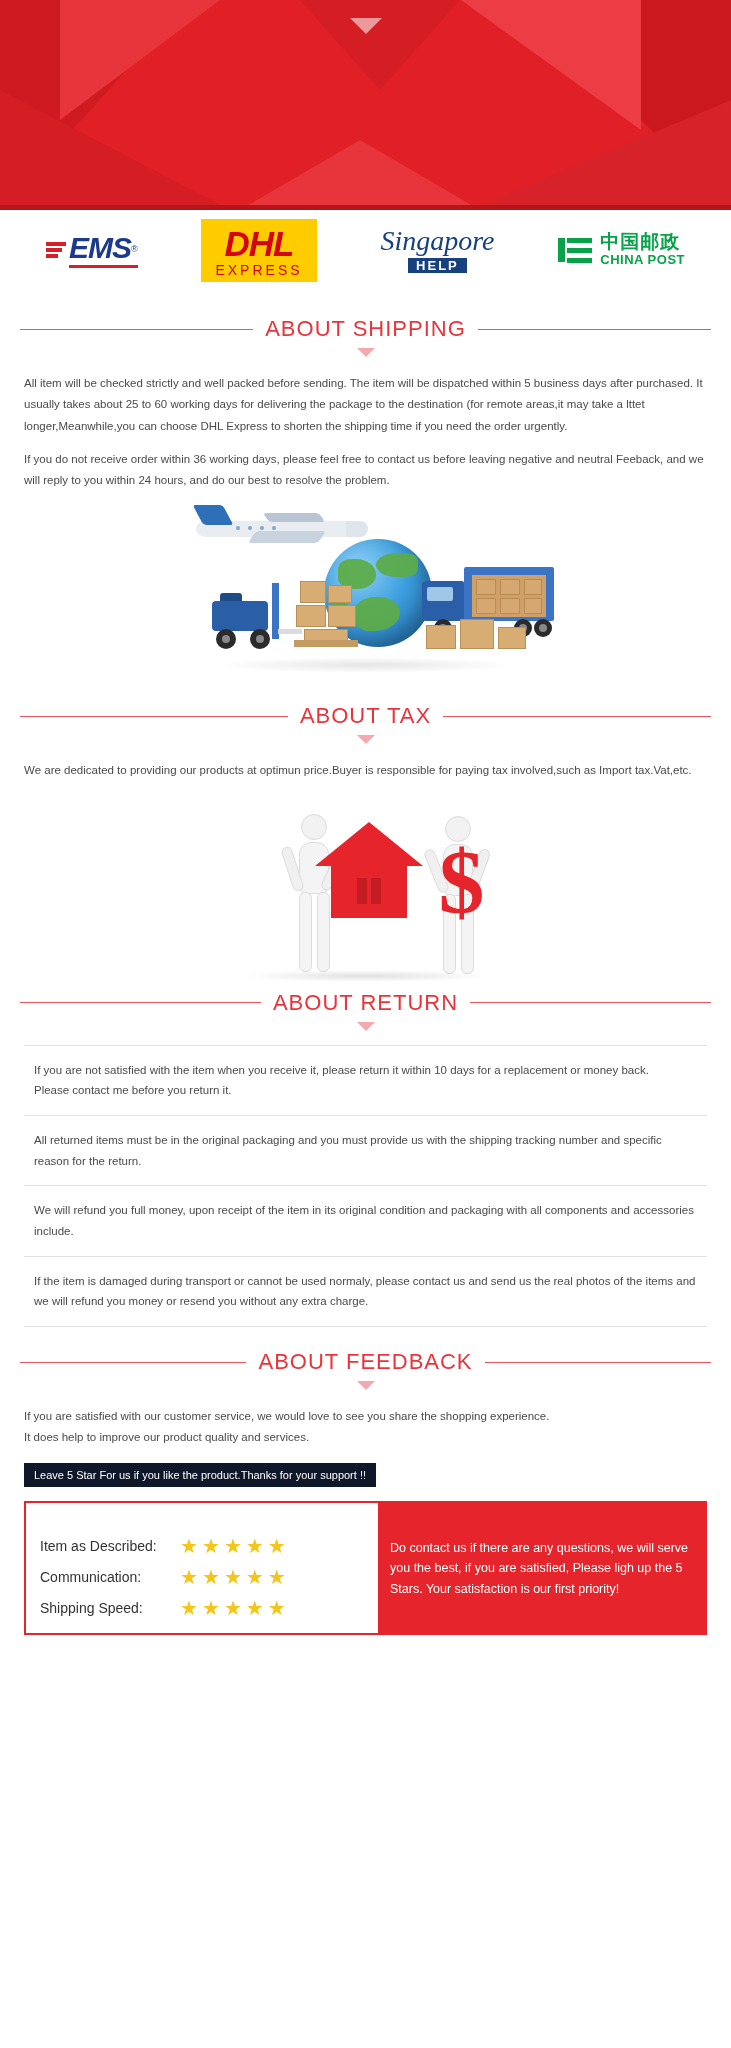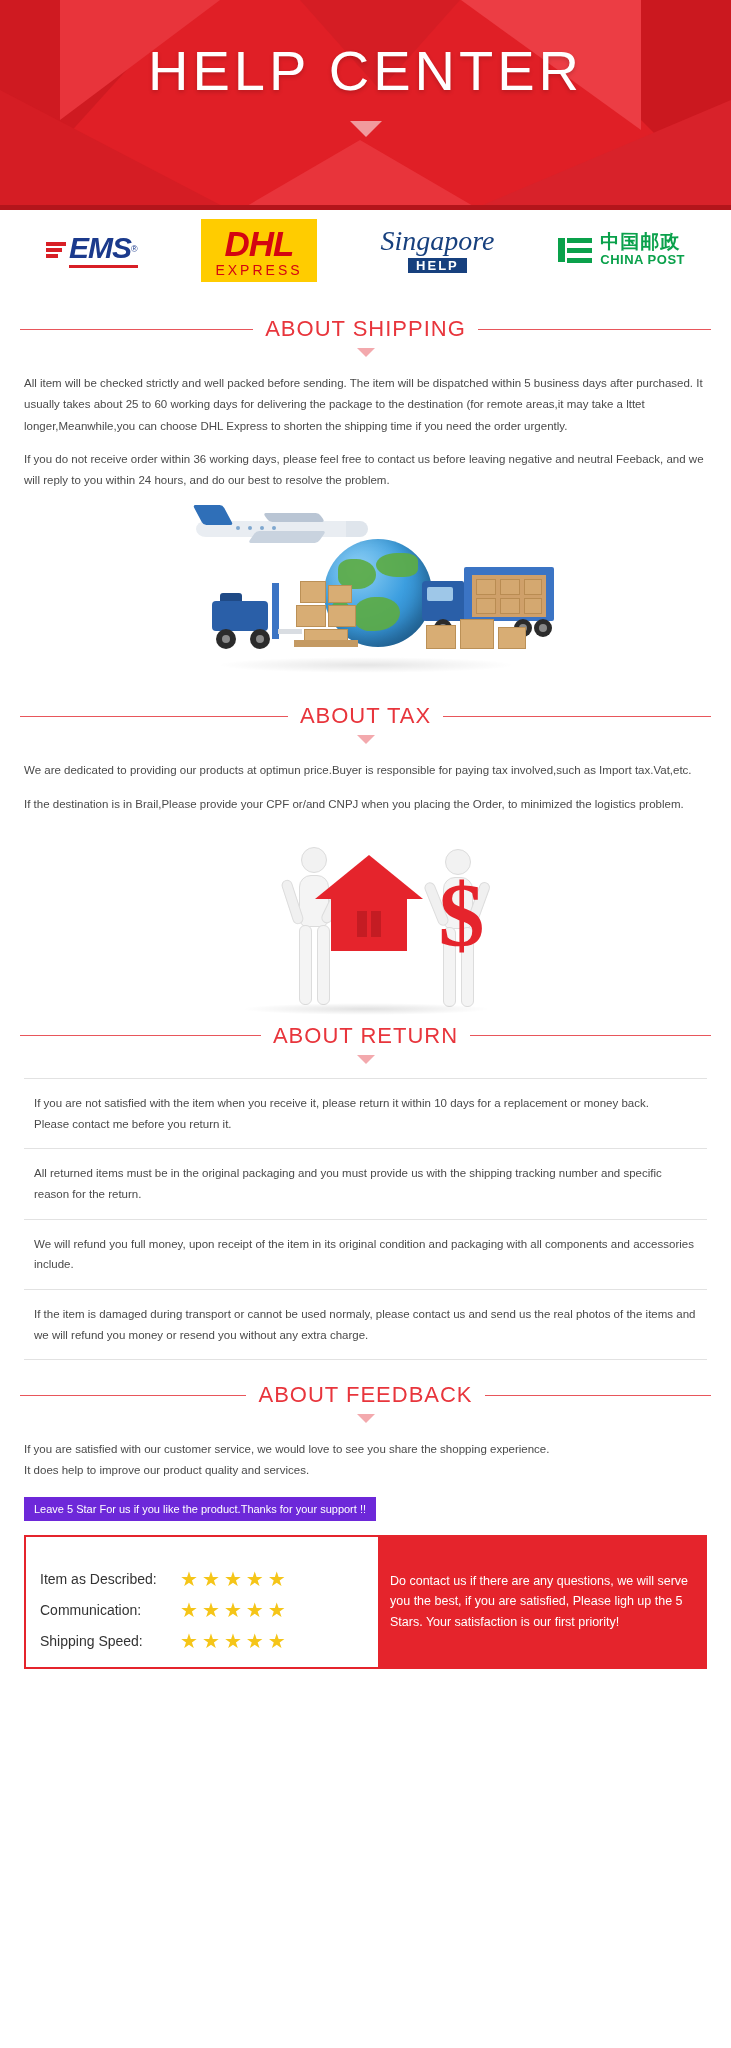--- a/index.html
+++ b/index.html
@@ -242,21 +242,21 @@
     font-size: 11.5px;
     line-height: 1.8;
     color:#4a4a4a;
   }
   .return-item:last-child { border-bottom: 1px solid #e2e2e2; }
 
   
   .feedback-text { padding: 0 24px; margin-top: 16px; font-size:11.5px; line-height:1.8; color:#4a4a4a; }
   .leave-star {
     margin: 16px 24px 0;
-    background:#6d28d9;
+    background:#0f172a;
     color:#fff;
     font-size: 11px;
     padding: 6px 10px;
     display:inline-block;
     font-weight: 400;
   }
 
   .rating-box {
     margin: 14px 24px 26px;
     border: 2px solid #e5242c;
@@ -286,21 +286,20 @@
   
   <div class="hero">
     <span class="facet f1"></span>
     <span class="facet f2"></span>
     <span class="facet f3"></span>
     <span class="facet f4"></span>
     <span class="facet f5"></span>
     <span class="facet f6"></span>
     <span class="facet f7"></span>
     <span class="facet f8"></span>
-    <div class="hero-title">HELP CENTER</div>
     <div class="hero-caret"></div>
     <div class="hero-rule"></div>
   </div>
 
   
   <div class="carriers">
 
     <div class="carrier">
       <div class="ems">
         <span class="ems-bars">
@@ -422,21 +421,20 @@
   
   <div class="section-head" style="margin-top:30px;">
     <span class="line"></span>
     <h2>ABOUT  TAX</h2>
     <span class="line"></span>
   </div>
   <div class="head-caret"></div>
 
   <div class="body-text" style="margin-top:16px;">
     <p>We are dedicated to providing our products at optimun price.Buyer is responsible for paying tax involved,such as Import tax.Vat,etc.</p>
-    <p>If the destination is in Brail,Please provide your CPF or/and CNPJ when you placing the Order, to minimized the logistics problem.</p>
   </div>
 
   
   <div class="illus tax-illus">
     <div class="figure" style="left:78px;top:20px;">
       <span class="head"></span>
         <span class="torso"></span>
       <span class="armL" style="left:8px;transform:rotate(-18deg)"></span>
       <span class="armR" style="left:50px;transform:rotate(26deg)"></span>
       <span class="legL"></span>

